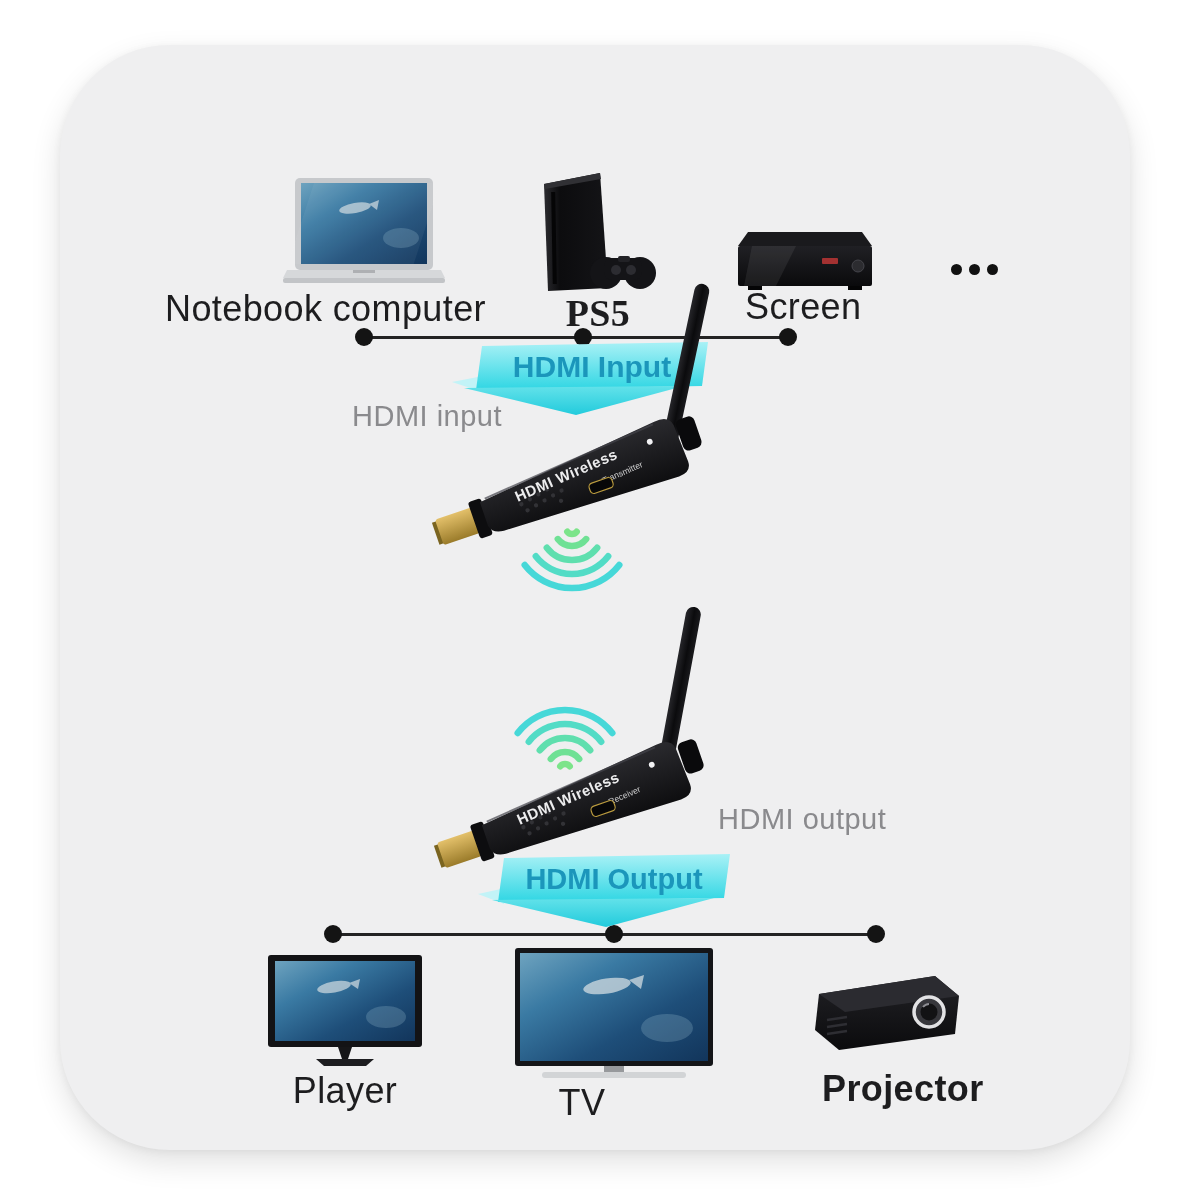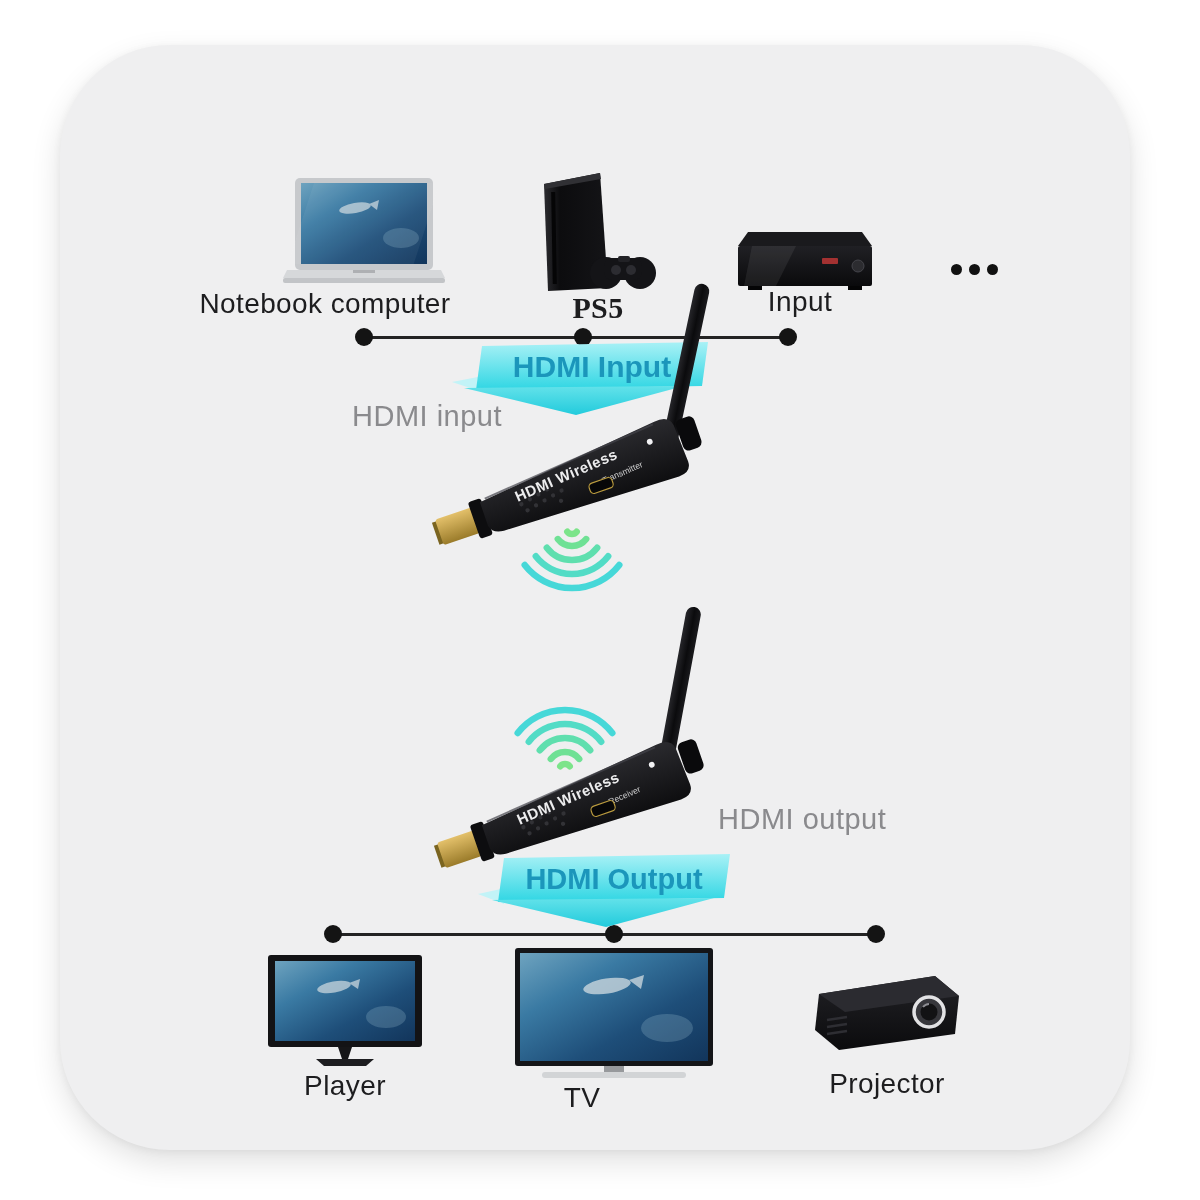--- a/index.html
+++ b/index.html
@@ -1,23 +1,23 @@
 <!DOCTYPE html>
 <html><head>
 <meta charset="utf-8">
 <style>
   html,body{margin:0;padding:0;background:#ffffff;}
   .canvas{position:relative;width:1200px;height:1200px;background:#ffffff;overflow:hidden;
           font-family:"Liberation Sans", sans-serif;}
   .card{position:absolute;left:60px;top:45px;width:1070px;height:1105px;background:#efeff0;
         border-radius:110px;box-shadow:0 12px 30px rgba(0,0,0,.12), 0 2px 8px rgba(0,0,0,.05);}
   .abs{position:absolute;}
-  .dev-label{position:absolute;color:#1d1d1f;font-size:28px;font-weight:500;text-align:center;
+  .dev-label{position:absolute;color:#1d1d1f;font-size:36px;font-weight:500;text-align:center;
              letter-spacing:.4px;white-space:nowrap;}
-  .serif-label{font-family:"Liberation Serif", serif;font-weight:700;font-size:30px;}
+  .serif-label{font-family:"Liberation Serif", serif;font-weight:700;font-size:38px;}
   .gray-caption{position:absolute;color:#8a8a8d;font-size:29px;letter-spacing:.5px;white-space:nowrap;}
   .conn-line{position:absolute;height:3px;background:#232323;z-index:2;}
   .node-dot{position:absolute;width:18px;height:18px;border-radius:50%;background:#141414;z-index:2;}
   .ellipsis{position:absolute;display:flex;gap:7px;align-items:center;}
   .ellipsis .dot{width:11px;height:11px;border-radius:50%;background:#111;}
   .antenna{position:absolute;width:15px;background:linear-gradient(90deg,#26262a,#0b0b0d 55%,#1a1a1d);
            border-radius:8px 8px 3px 3px;transform-origin:50% 100%;z-index:4;}
   .device{position:absolute;z-index:5;}
   .wifi{position:absolute;z-index:3;}
   .banner{position:absolute;z-index:3;}
@@ -84,21 +84,21 @@
       </linearGradient>
     </defs>
     <polygon points="10,6 124,6 134,20 0,20" fill="#1a1a1d"></polygon>
     <rect x="0" y="20" width="134" height="40" rx="2" fill="url(#pl)"></rect>
     <polygon points="14,20 58,20 38,60 6,60" fill="#ffffff" opacity=".07"></polygon>
     <rect x="84" y="32" width="16" height="6" rx="1" fill="#b23434" opacity=".9"></rect>
     <circle cx="120" cy="40" r="6" fill="#2c2c30" stroke="#45454b" stroke-width="1"></circle>
     <rect x="10" y="60" width="14" height="4" fill="#050506"></rect>
     <rect x="110" y="60" width="14" height="4" fill="#050506"></rect>
   </svg>
-  <div class="dev-label" style="left:745px;top:286px;width:110px;">Input</div>
+  <div class="dev-label" style="left:745px;top:286px;width:110px;">Screen</div>
 
   <div class="ellipsis" style="left:951px;top:264px;">
     <div class="dot"></div>
       <div class="dot"></div>
       <div class="dot"></div>
   </div>
 
   <div class="conn-line" style="left:364px;top:336px;width:424px;"></div>
   <div class="node-dot" style="left:355px;top:328px;"></div>
   <div class="node-dot" style="left:574px;top:328px;"></div>
@@ -290,14 +290,14 @@
     <polygon points="14,24 130,6 154,26 40,42" fill="#2b2b30"></polygon>
     <circle cx="124" cy="42" r="15" fill="#37373c" stroke="#e2e2e4" stroke-width="3.5"></circle>
     <circle cx="124" cy="42" r="8.5" fill="#121214"></circle>
     <path d="M118,37 a8,8 0 0 1 6,-3" stroke="#8d8d93" stroke-width="2" fill="none"></path>
     <g stroke="#2e2e33" stroke-width="2.5">
       <line x1="22" y1="50" x2="42" y2="47"></line>
         <line x1="22" y1="57" x2="42" y2="54"></line>
         <line x1="22" y1="64" x2="42" y2="61"></line>
     </g>
   </svg>
-  <div class="dev-label" style="left:822px;top:1068px;width:130px;">Projector</div>
+  <div class="dev-label" style="left:822px;top:1068px;width:130px;font-weight:bold;">Projector</div>
 </div>
 
 </body></html>

